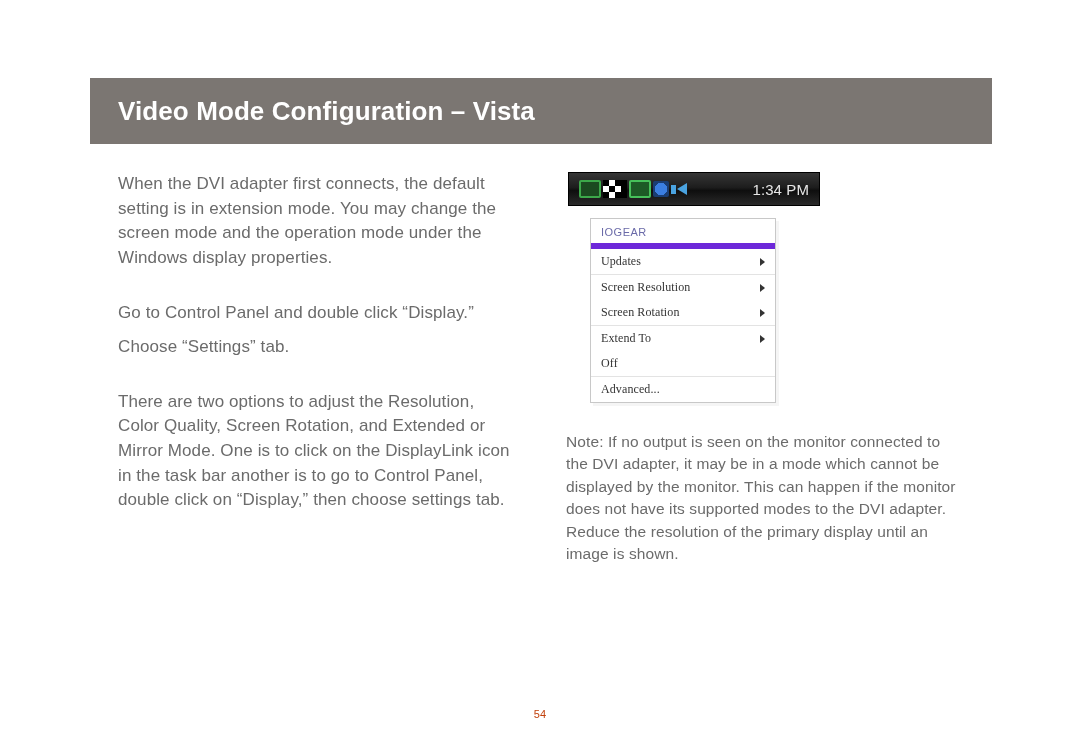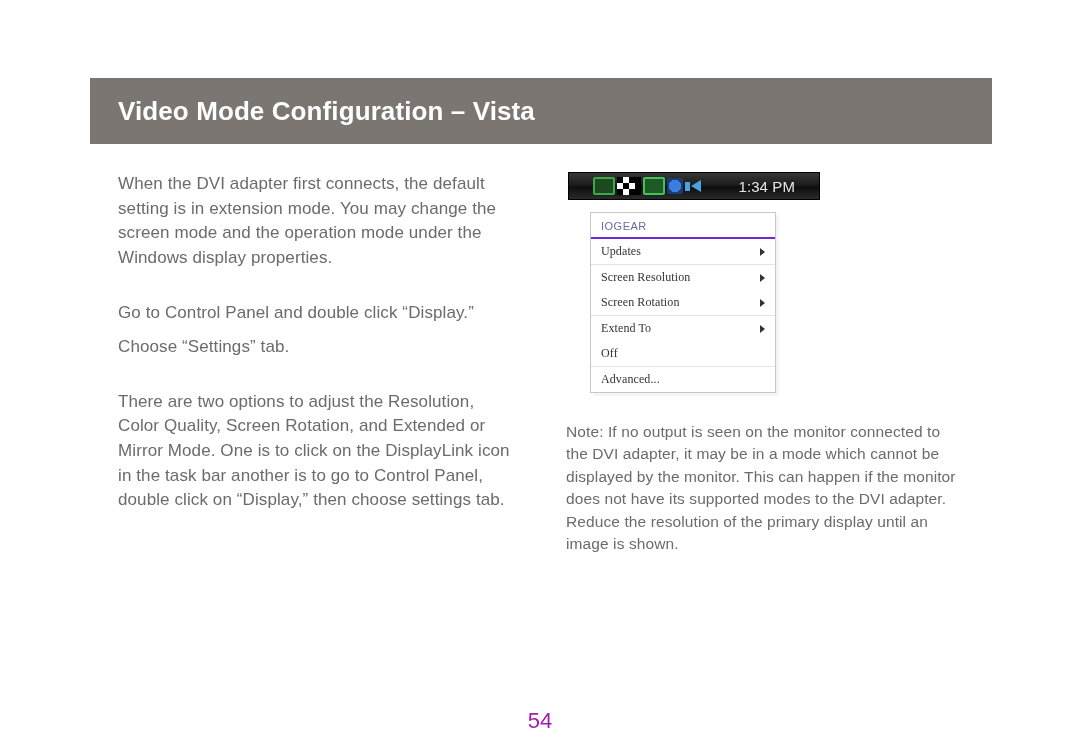--- a/index.html
+++ b/index.html
@@ -49,27 +49,27 @@
     width: 400px;
     font-size: 17px;
     line-height: 1.45;
   }
   .col-left p { margin: 0 0 10px 0; }
   .col-right {
     width: 410px;
   }
   .taskbar {
     width: 252px;
-    height: 28px;
+    height: 34px;
     margin-left: 2px;
     background: linear-gradient(#363636, #1d1d1d 45%, #0e0e0e 55%, #2a2a2a);
     border: 1px solid #000;
     display: flex;
     align-items: center;
-    padding: 0 24px;
+    padding: 0 10px;
     box-sizing: border-box;
     color: #e6e6e6;
     font-size: 14px;
     gap: 2px;
   }
   .tray-pix {
     display: inline-block;
     width: 24px; height: 18px;
     background:
       linear-gradient(#000,#000) 0 0/6px 6px no-repeat,
@@ -110,21 +110,21 @@
     border: 1px solid #c8c8c8;
     font-size: 12px;
     color: #333;
     box-shadow: 3px 3px 0 rgba(0,0,0,0.04);
   }
   .menu .brand {
     padding: 7px 10px 5px 10px;
     color: #6a6aa8;
     font-size: 11px;
     letter-spacing: 0.5px;
-    border-bottom: 2px solid #6d28d9;
+    border-bottom: 6px solid #6d28d9;
   }
   .menu .item {
     display:flex;
     justify-content: space-between;
     align-items: center;
     padding: 5px 10px;
   }
   .menu .sep { border-top: 1px solid #e3e3e3; }
   .menu .arrow {
     width:0; height:0;
@@ -143,22 +143,22 @@
     font-size: 15.5px;
     line-height: 1.45;
     margin-top: 28px;
     width: 400px;
   }
   .page-number {
     position: absolute;
     left: 0; right: 0;
     top: 708px;
     text-align: center;
-    font-size: 22px;
-    color: #a21caf;
+    font-size: 11px;
+    color: #c2410c;
   }
 </style>
 </head>
 <body>
 
 <div class="page">
 
   <div class="header-band">
     <div class="title">Video Mode Configuration – Vista</div>
   </div>

